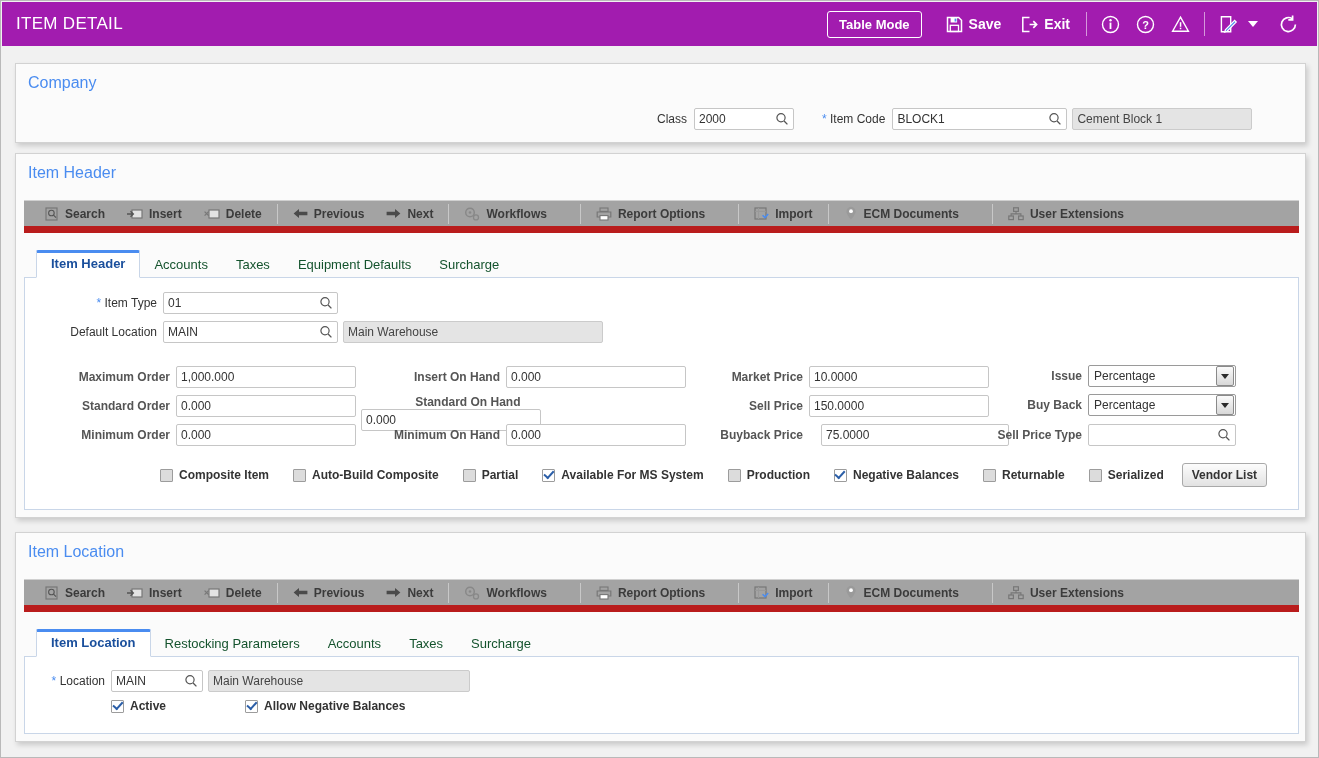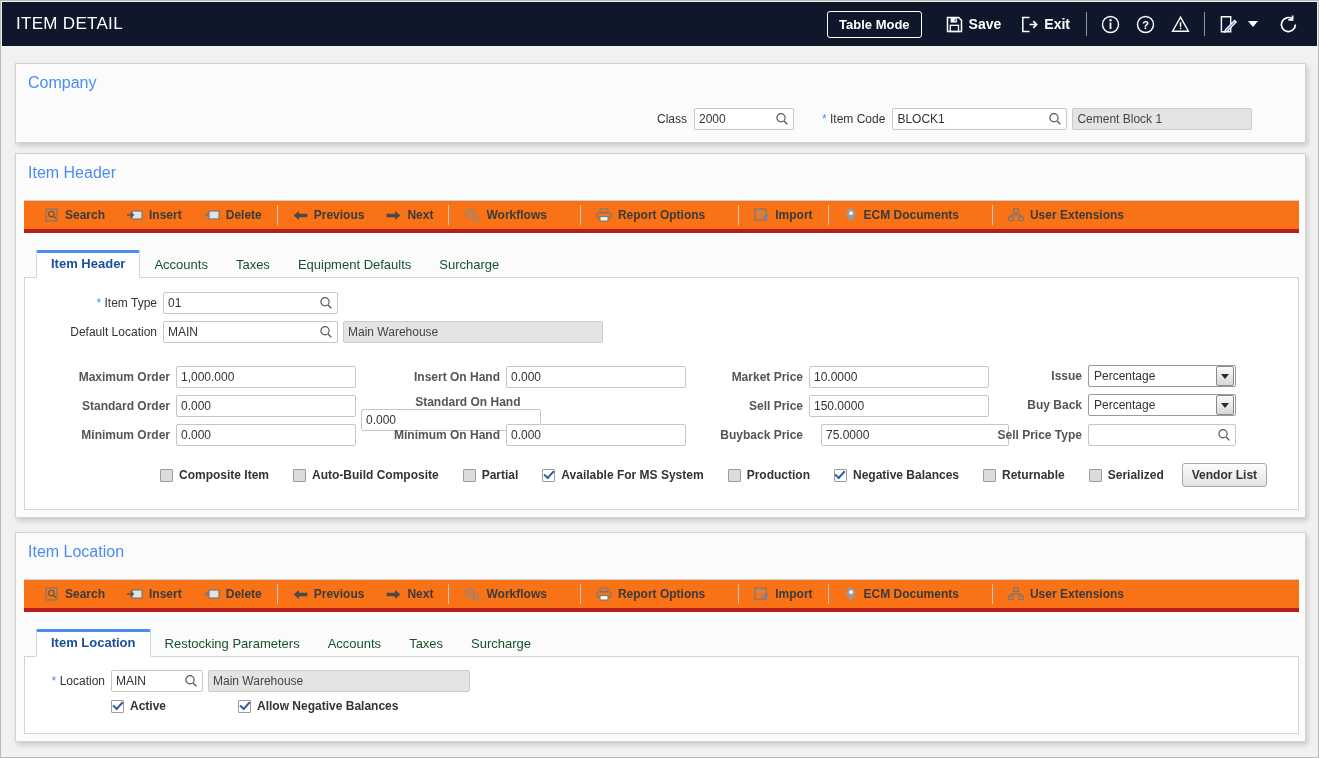--- a/index.html
+++ b/index.html
@@ -14,21 +14,21 @@
     position: relative;
     width: 1319px; height: 758px;
     background: #f1f1f1;
     border: 1px solid #b9b9b9;
   }
 
   
   .topbar {
     position: absolute; left: 1px; top: 1px;
     width: 1315px; height: 44px;
-    background: #0f172a;
+    background: #a21caf;
     display: flex; align-items: center;
     color: #ffffff;
   }
   .topbar-title {
     font-size: 17px; letter-spacing: .3px;
     margin-left: 14px; color: #ffffff; font-weight: 400;
     white-space: nowrap;
   }
   .topbar-right {
     margin-left: auto; display: flex; align-items: center;
@@ -102,22 +102,22 @@
     display: flex; align-items: center; justify-content: center;
     cursor: pointer;
   }
   .sel .arrowbox i {
     width: 0; height: 0; border-left: 4px solid transparent;
     border-right: 4px solid transparent; border-top: 5px solid #2b2b2b;
   }
 
   
   .actionbar {
-    background: #f97316; border-top: 1px solid #d0d0d0;
-    border-bottom: 4px solid #b91c1c;
+    background: #a3a3a3; border-top: 1px solid #d0d0d0;
+    border-bottom: 7px solid #b91c1c;
     height: 33px; display: flex; align-items: center;
     padding-left: 10px;
   }
   .act {
     display: flex; align-items: center; gap: 6px;
     font-size: 12px; font-weight: bold; color: #3b3b3b;
     padding: 0 11px; height: 33px; cursor: pointer; white-space: nowrap;
   }
   .asep { width: 1px; height: 20px; background: #c8c8c8; margin: 0 4px; }
   .caret-btn { padding: 0 9px; height: 33px; display: flex; align-items: center; cursor: pointer; }
@@ -699,21 +699,21 @@
                 <circle cx="6" cy="5.8" r="4.1" fill="none" stroke="#555" stroke-width="1.2"></circle>
                 <path d="M9.1 9 12.4 12.4" stroke="#555" stroke-width="1.3" fill="none"></path>
               </svg>
           </span>
         </div>
         <div class="inp ro" style="width:262px; margin-left:5px">
           <span class="val">Main Warehouse</span>
         </div>
       </div>
 
-      <div style="position:absolute; left:86px; top:42px; display:flex; align-items:flex-end;">
+      <div style="position:absolute; left:86px; top:42px; display:flex; align-items:flex-end;gap:7px;">
         <div class="cbx" style="margin-right:72px">
           <span class="box on"></span>
           <span class="cbx-lbl">Active</span>
         </div>
         <div class="cbx">
           <span class="box on"></span>
           <span class="cbx-lbl">Allow Negative Balances</span>
         </div>
       </div>
     </div>

